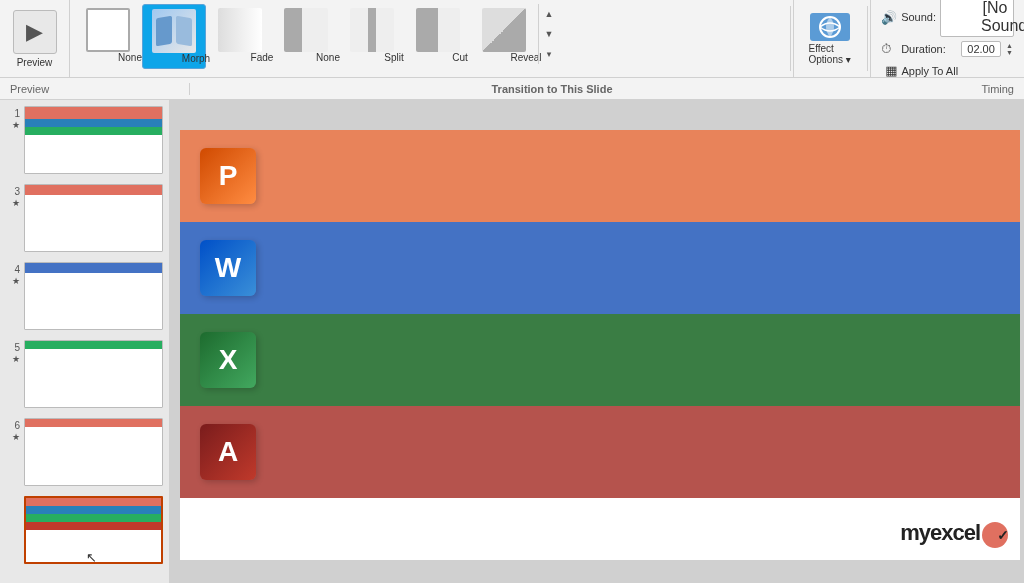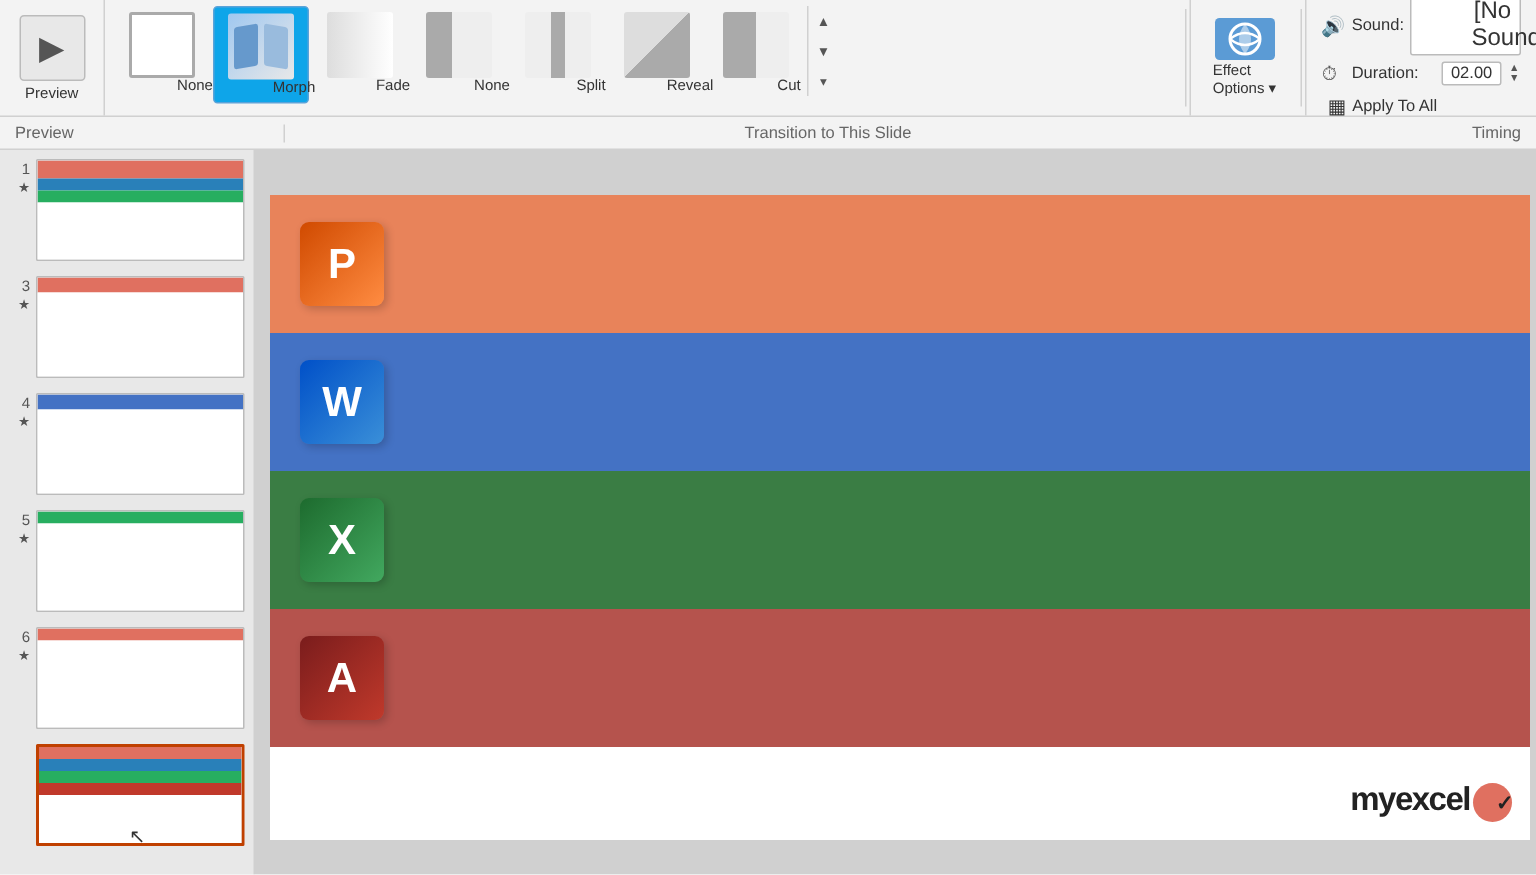--- a/index.html
+++ b/index.html
@@ -170,21 +170,21 @@
       background: #f3f3f3;
       border-bottom: 1px solid #d0d0d0;
       height: 22px;
       display: flex;
       align-items: center;
       padding: 0 10px;
       font-size: 11px;
       color: #666;
     }
     .section-bar-left { width: 180px; border-right: 1px solid #d0d0d0; }
-    .section-bar-center { flex: 1; text-align: center; }
+    .section-bar-center { flex: 1; text-align: center; font-weight: bold; }
     .section-bar-right { width: 100px; text-align: right; }
 
     
     .main-area {
       display: flex;
       height: calc(583px - 100px);
     }
 
     
     .slide-panel {
@@ -427,27 +427,27 @@
         <div class="wipe-icon"></div>
         <div class="trans-label">None</div>
       </div>
 
       <div class="trans-item">
         <div class="split-icon"></div>
         <div class="trans-label">Split</div>
       </div>
 
       <div class="trans-item">
+        <div class="cut-icon"></div>
+        <div class="trans-label">Cut</div>
+      </div>
+
+      <div class="trans-item">
         <div class="reveal-icon"></div>
         <div class="trans-label">Reveal</div>
-      </div>
-
-      <div class="trans-item">
-        <div class="cut-icon"></div>
-        <div class="trans-label">Cut</div>
       </div>
     </div>
 
     <div class="scroll-arrows">
       <div class="scroll-arrow">▲</div>
       <div class="scroll-arrow">▼</div>
       <div class="scroll-arrow">▾</div>
     </div>
   </div>
 

